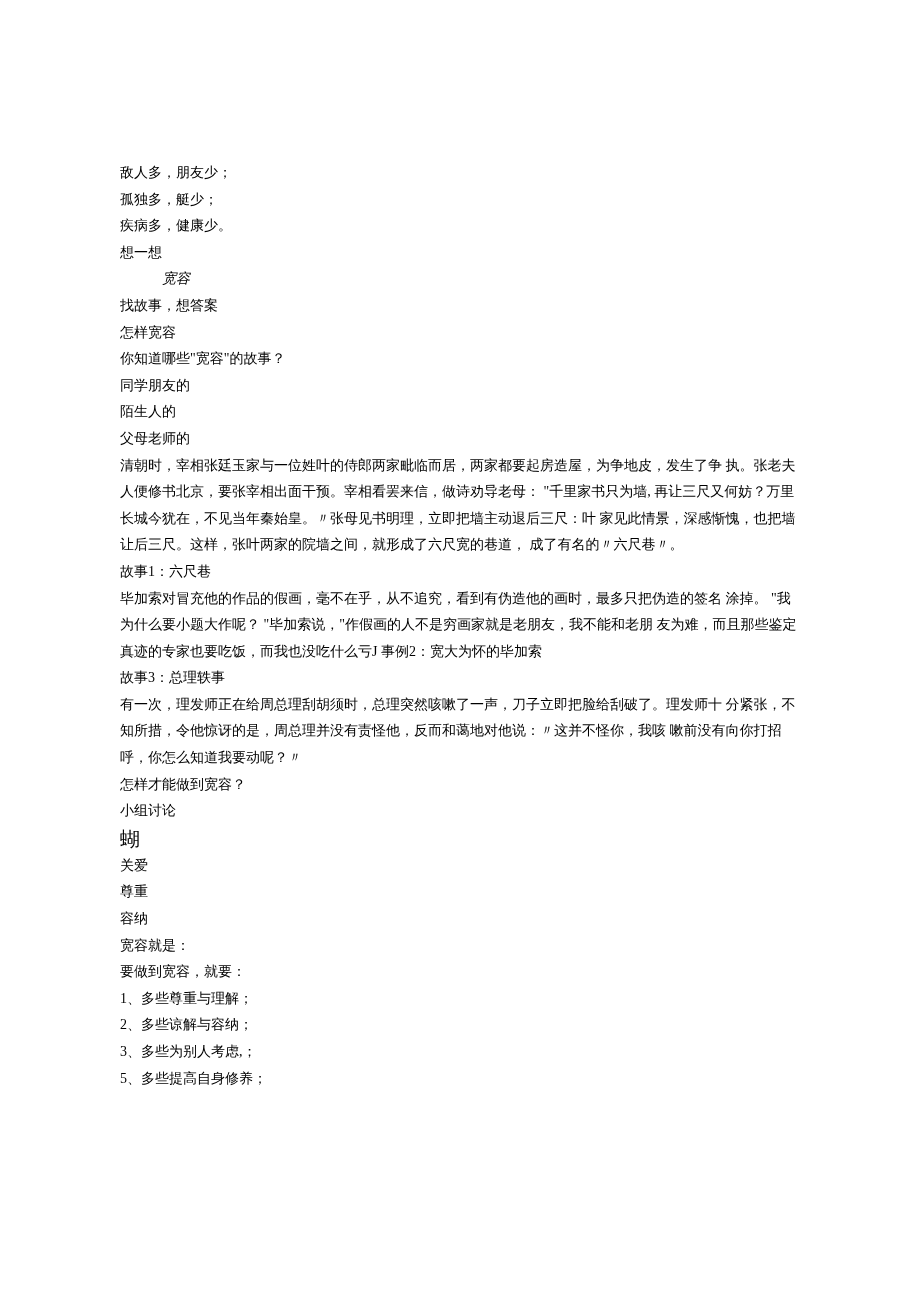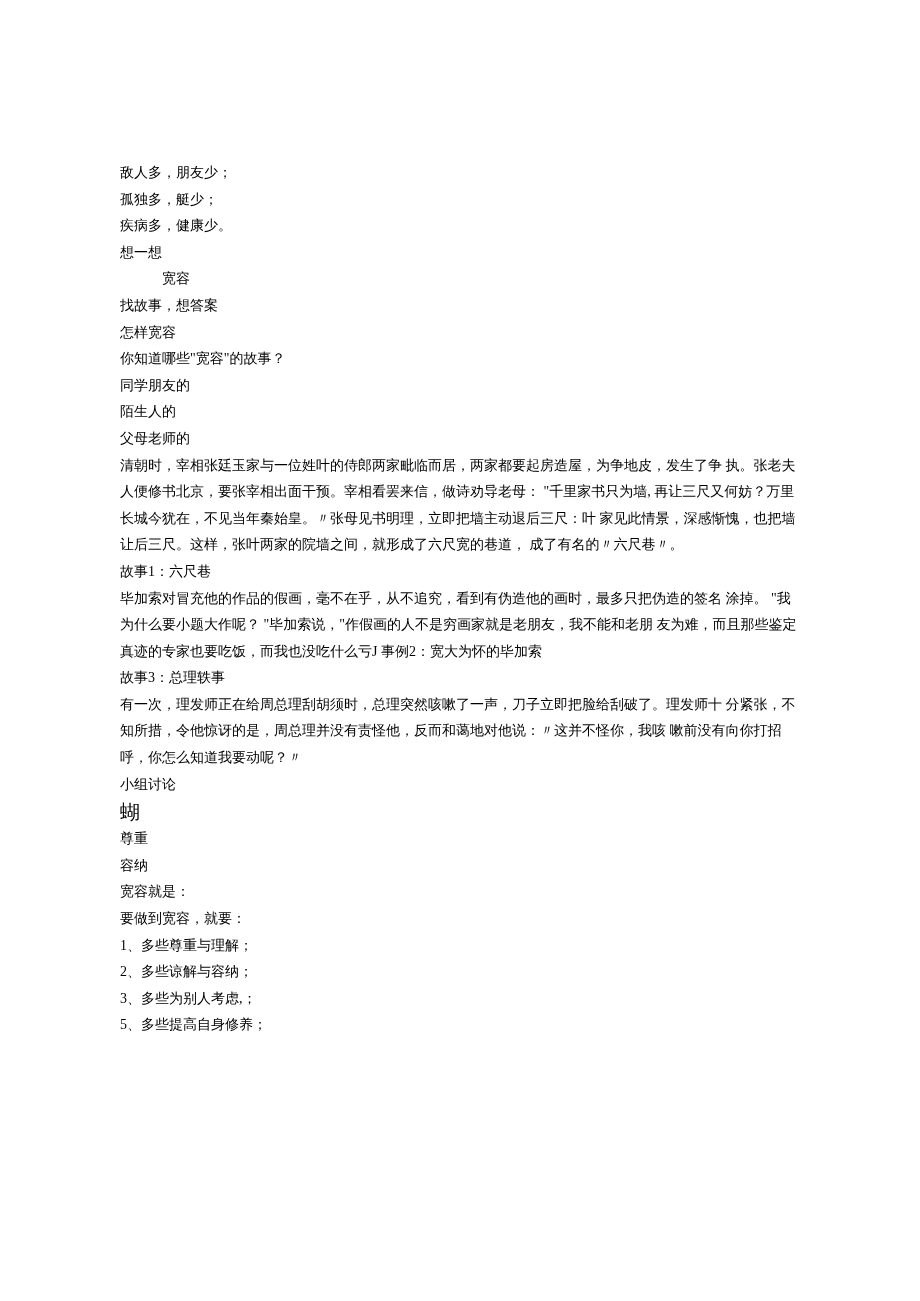--- a/index.html
+++ b/index.html
@@ -13,20 +13,21 @@
     padding: 160px 120px 120px 120px;
     font-size: 14px;
     line-height: 1.9;
     color: #000000;
   }
   .line {
     display: block;
   }
   .indent {
     padding-left: 42px;
+    font-style: italic;
   }
   .large-char {
     font-size: 20px;
     line-height: 1.4;
   }
 </style>
 </head>
 <body>
 
 <div class="page">
@@ -39,22 +40,24 @@
   <span class="line">怎样宽容</span>
   <span class="line">你知道哪些"宽容"的故事？</span>
   <span class="line">同学朋友的</span>
   <span class="line">陌生人的</span>
   <span class="line">父母老师的</span>
   <span class="line">清朝时，宰相张廷玉家与一位姓叶的侍郎两家毗临而居，两家都要起房造屋，为争地皮，发生了争 执。张老夫人便修书北京，要张宰相出面干预。宰相看罢来信，做诗劝导老母： "千里家书只为墙,  再让三尺又何妨？万里长城今犹在，不见当年秦始皇。〃张母见书明理，立即把墙主动退后三尺：叶 家见此情景，深感惭愧，也把墙让后三尺。这样，张叶两家的院墙之间，就形成了六尺宽的巷道，   成了有名的〃六尺巷〃。</span>
   <span class="line">故事1：六尺巷</span>
   <span class="line">毕加索对冒充他的作品的假画，毫不在乎，从不追究，看到有伪造他的画时，最多只把伪造的签名 涂掉。 "我为什么要小题大作呢？  "毕加索说，"作假画的人不是穷画家就是老朋友，我不能和老朋 友为难，而且那些鉴定真迹的专家也要吃饭，而我也没吃什么亏J  事例2：宽大为怀的毕加索</span>
   <span class="line">故事3：总理轶事</span>
   <span class="line">有一次，理发师正在给周总理刮胡须时，总理突然咳嗽了一声，刀子立即把脸给刮破了。理发师十 分紧张，不知所措，令他惊讶的是，周总理并没有责怪他，反而和蔼地对他说：〃这并不怪你，我咳 嗽前没有向你打招呼，你怎么知道我要动呢？〃</span>
+  <span class="line">怎样才能做到宽容？</span>
   <span class="line">小组讨论</span>
   <span class="line large-char">蝴</span>
+  <span class="line">关爱</span>
   <span class="line">尊重</span>
   <span class="line">容纳</span>
   <span class="line">宽容就是：</span>
   <span class="line">要做到宽容，就要：</span>
   <span class="line">1、多些尊重与理解；</span>
   <span class="line">2、多些谅解与容纳；</span>
   <span class="line">3、多些为别人考虑,；</span>
   <span class="line">5、多些提高自身修养；</span>
 </div>
 

